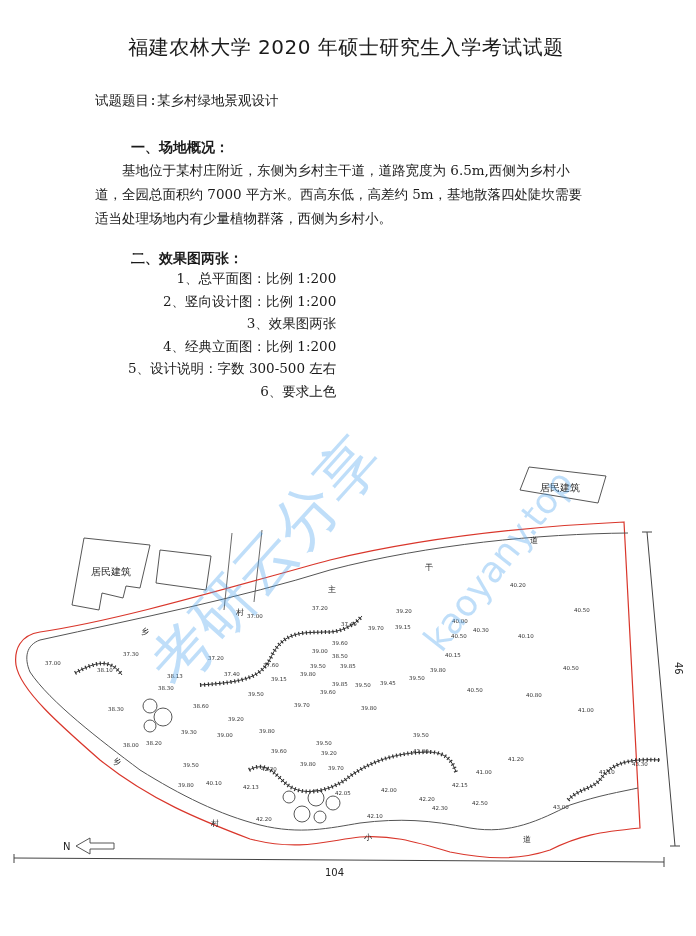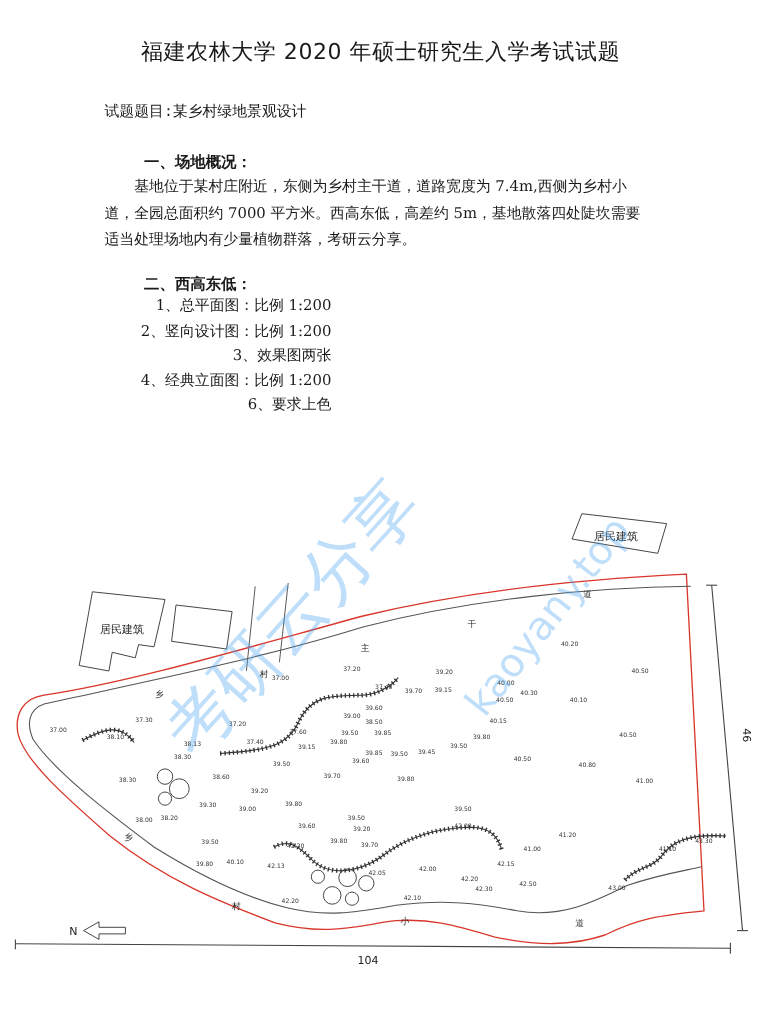--- a/index.html
+++ b/index.html
@@ -23,31 +23,32 @@
   .wm   { position:absolute; font-family:"DejaVu Sans","Liberation Sans",sans-serif; color:#4aa3ef; opacity:0.35; pointer-events:none; }
 </style>
 </head>
 <body>
 
 <div class="title">福建农林大学 2020 年硕士研究生入学考试试题</div>
 <div class="subject">试题题目:某乡村绿地景观设计</div>
 
 <div class="sec-h" style="top:139px">一、场地概况：</div>
 <div class="para" style="top:158px">
-  <p>　　基地位于某村庄附近，东侧为乡村主干道，道路宽度为 7.4m,西侧为乡村小</p>
+  <p>　　基地位于某村庄附近，东侧为乡村主干道，道路宽度为 6.5m,西侧为乡村小</p>
   <p>道，全园总面积约 7000 平方米。西高东低，高差约 5m，基地散落四处陡坎需要</p>
-  <p>适当处理场地内有少量植物群落，考研云分享。</p>
+  <p>适当处理场地内有少量植物群落，西侧为乡村小。</p>
 </div>
 
-<div class="sec-h" style="top:250px">二、西高东低：</div>
+<div class="sec-h" style="top:250px">二、效果图两张：</div>
 <div class="req" style="top:267px">
   <div>1、总平面图：比例 1:200</div>
   <div>2、竖向设计图：比例 1:200</div>
   <div>3、效果图两张</div>
   <div>4、经典立面图：比例 1:200</div>
+  <div>5、设计说明：字数 300-500 左右</div>
   <div>6、要求上色</div>
 </div>
 
 <svg class="plan" width="696" height="460" viewBox="0 0 696 460">
 
   <g fill="none" stroke="#444" stroke-width="0.9">
     <polygon points="84,98 150,105 140,148 126,146 123,158 102,153 99,170 72,165"></polygon>
     <polygon points="160,110 211,116 206,150 156,143"></polygon>
   </g>
   <text class="bld" x="91" y="135">居民建筑</text>

